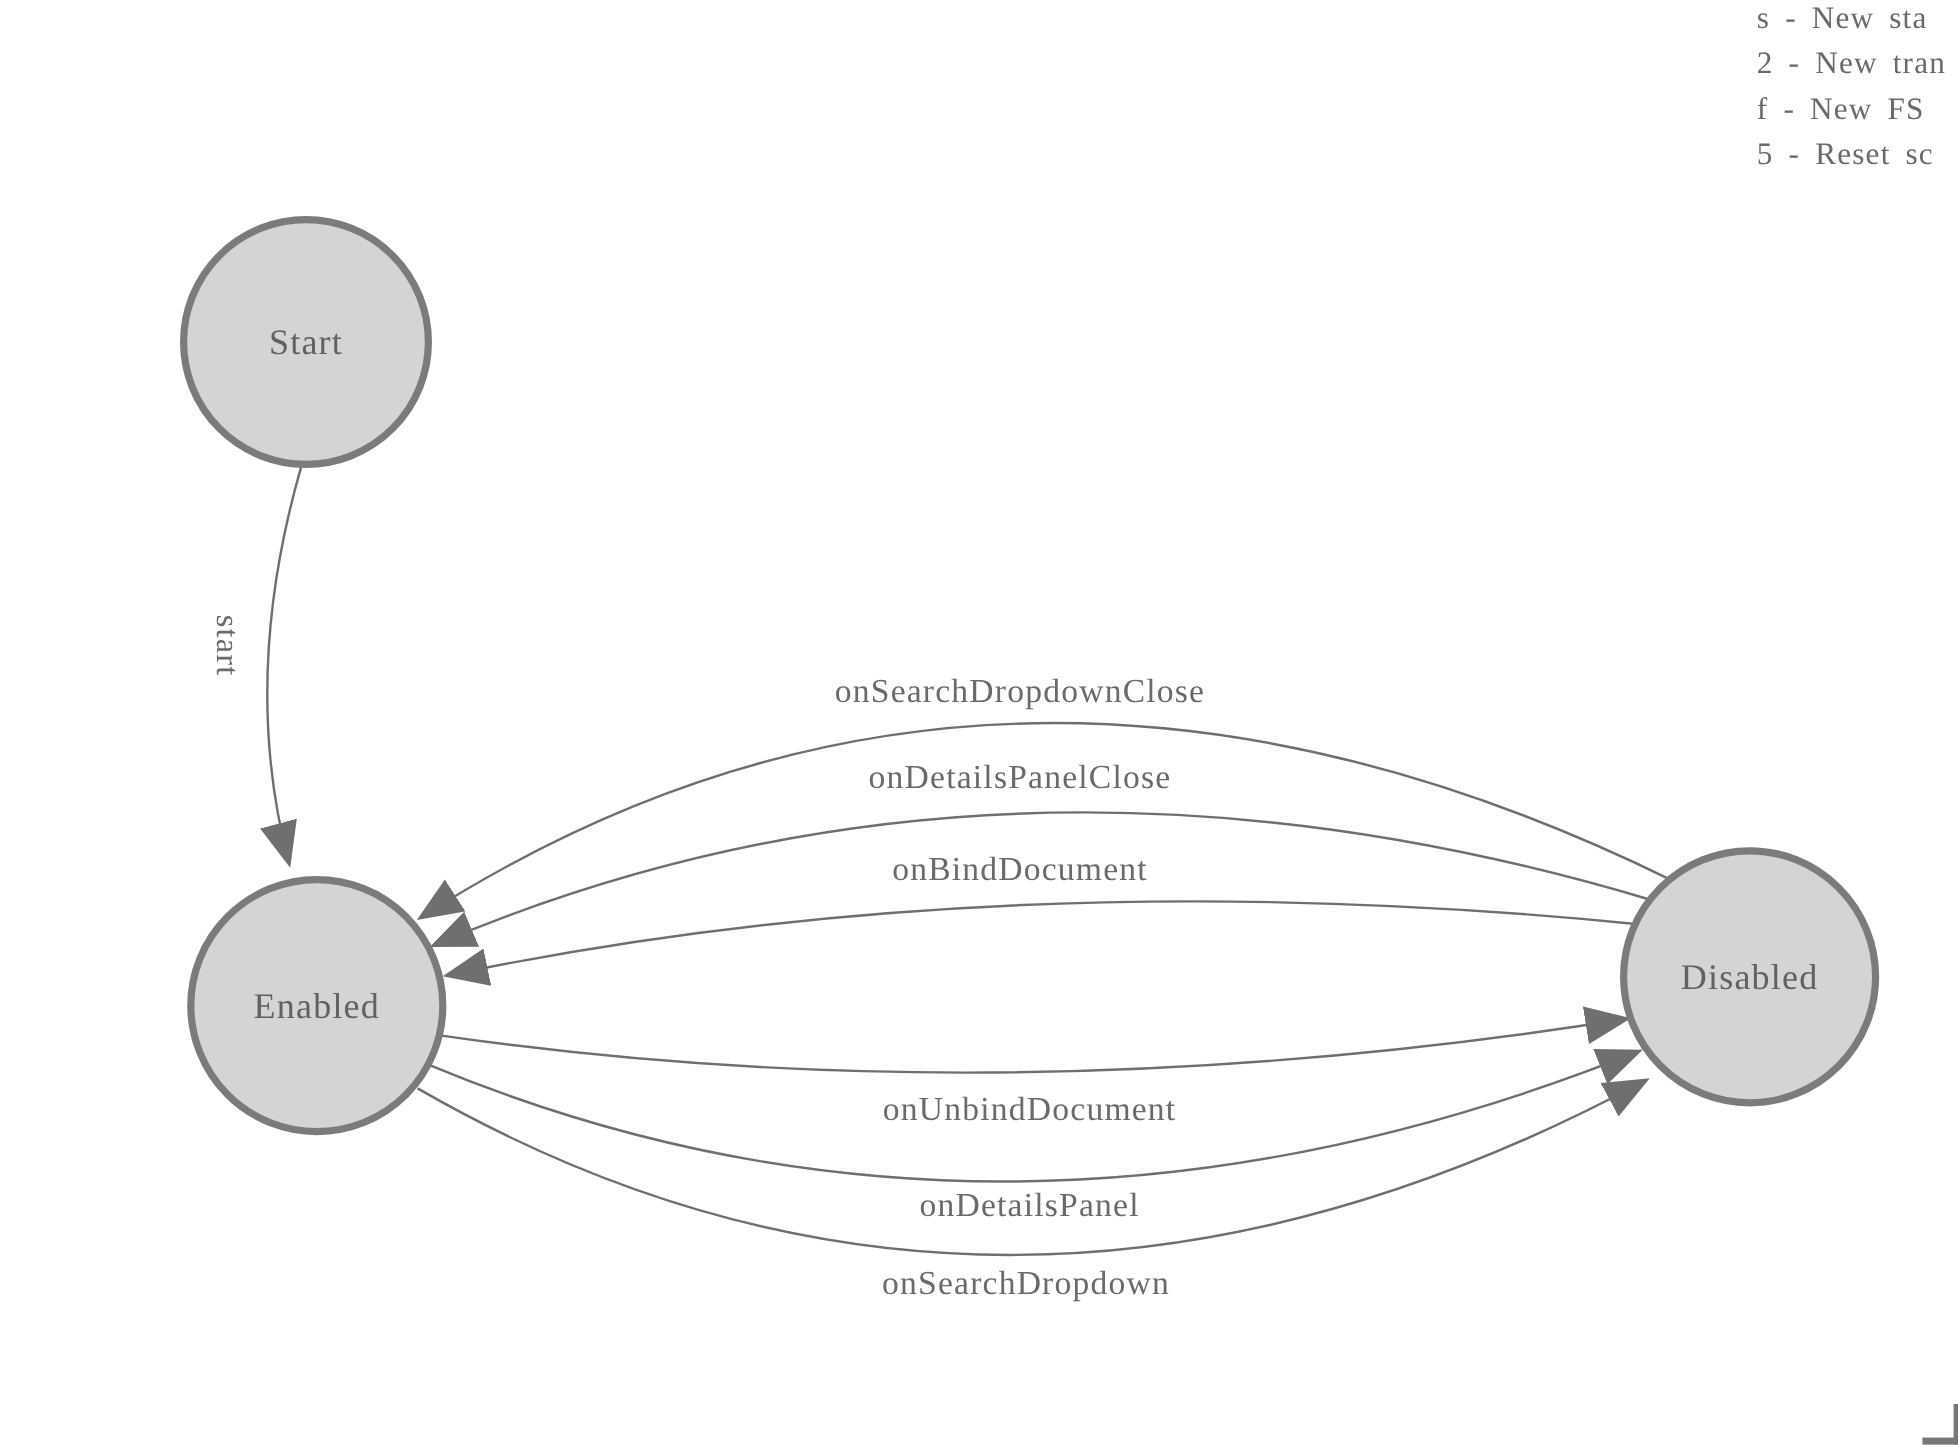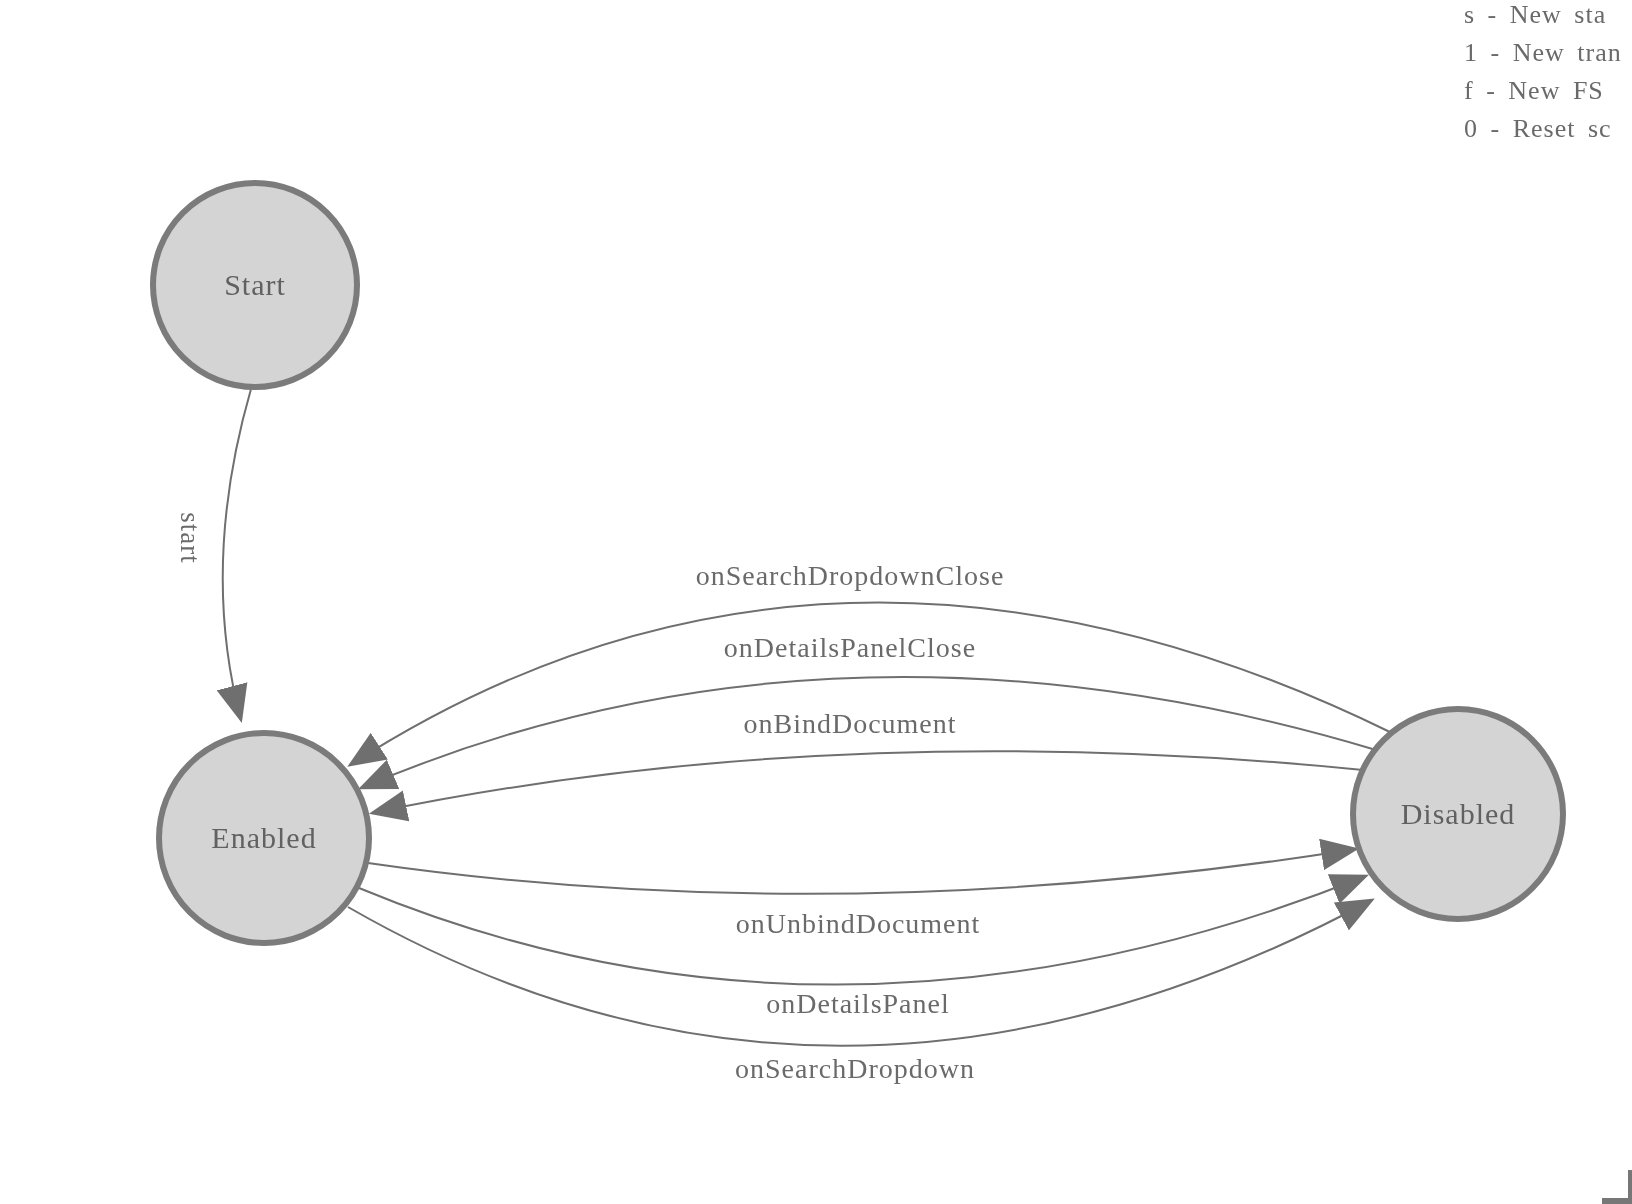--- a/index.html
+++ b/index.html
@@ -110,18 +110,18 @@
     <text class="edge-label" x="855" y="1078">onSearchDropdown</text>
 
     <g>
       <rect class="corner-piece" x="1628" y="1170" width="4" height="34"></rect>
       <rect class="corner-piece" x="1602" y="1198" width="30" height="6"></rect>
     </g>
   </svg>
 
   <div class="legend">
     <div>s - New sta</div>
-    <div>1 - New tran</div>
+    <div>2 - New tran</div>
     <div>f - New FS</div>
-    <div>0 - Reset sc</div>
+    <div>5 - Reset sc</div>
   </div>
 
 </div>
 
 </body></html>

